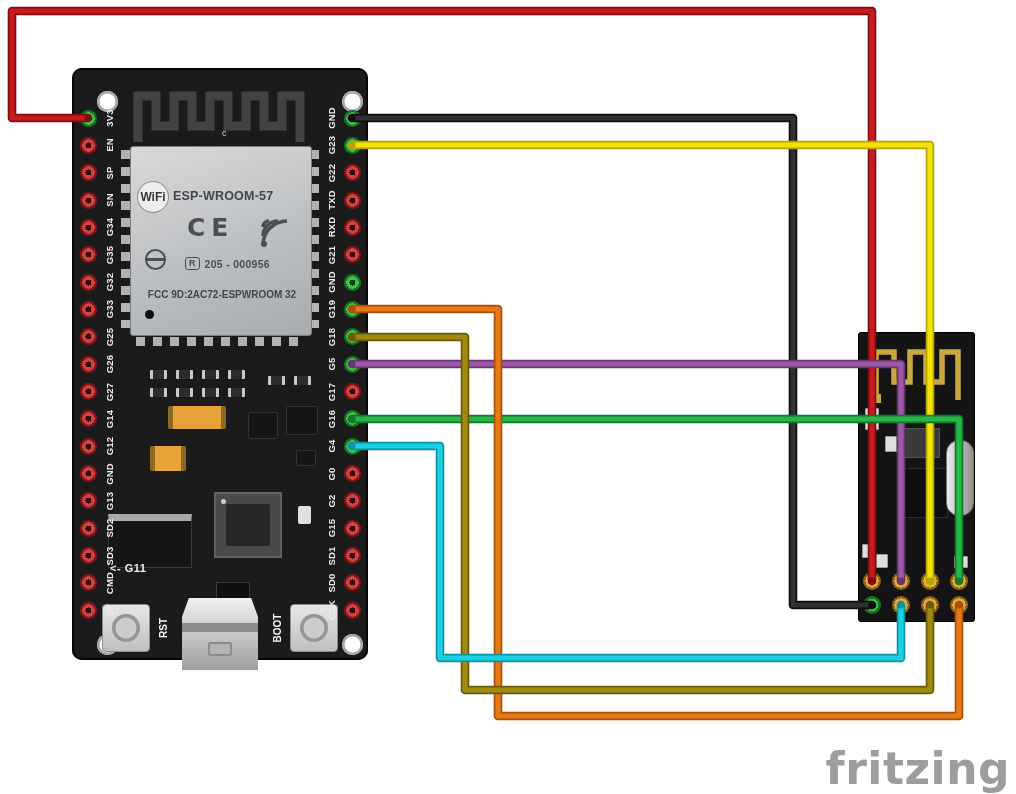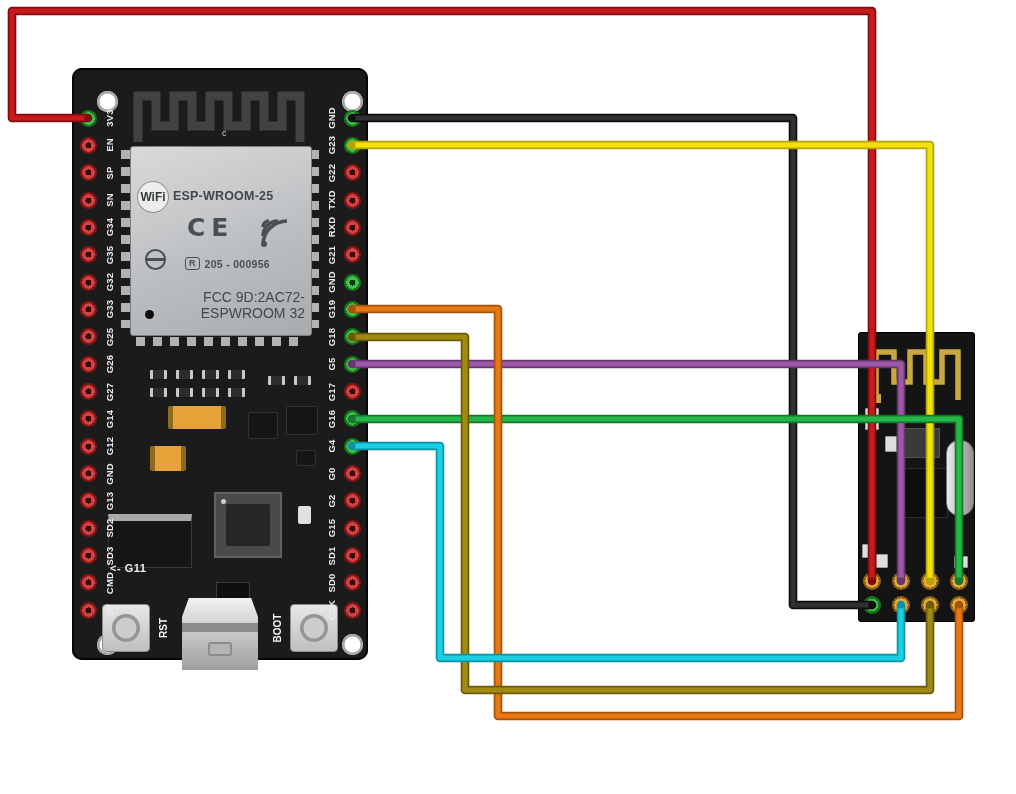--- a/index.html
+++ b/index.html
@@ -36,22 +36,22 @@
   .mod-name { position:absolute; left:42px; top:42px; width:136px; font-weight:bold; font-size:12.5px;
               color:#43474a; letter-spacing:.2px; }
   .ce-mark { position:absolute; left:56px; top:66px; font-size:25px; font-weight:bold;
              color:#4b4f52; letter-spacing:6px; font-family:"DejaVu Sans",sans-serif; }
   .rf-arcs { position:absolute; left:126px; top:68px; }
   .reg-circle { position:absolute; left:14px; top:102px; width:17px; height:17px; border-radius:50%;
                 border:2px solid #4b4f52; background: linear-gradient(transparent 0 7px, #4b4f52 7px 10px, transparent 10px); }
   .cert { position:absolute; left:54px; top:110px; display:flex; align-items:center; gap:5px; color:#4b4f52; }
   .rbox { border:1.5px solid #4b4f52; border-radius:3px; font-size:9px; font-weight:bold; padding:0 3px 1px; }
   .cnum { font-size:10.5px; font-weight:bold; letter-spacing:.3px; }
-  .fcc  { position:absolute; left:8px; top:142px; width:166px; text-align:right;
-          font-weight:normal; font-size:14px; color:#43474a; }
+  .fcc  { position:absolute; left:8px; top:142px; width:166px; text-align:center;
+          font-weight:bold; font-size:10px; color:#43474a; }
   .bdot { position:absolute; left:14px; top:163px; width:9px; height:9px; border-radius:50%; background:#0d0d0d; }
 
   .cast { position:absolute; }
   .cast.l { left:49px; top:82px; width:9px; height:178px; background: repeating-linear-gradient(#b3b3b3 0 9px, transparent 9px 17px); }
   .cast.r { left:238px; top:82px; width:9px; height:178px; background: repeating-linear-gradient(#b3b3b3 0 9px, transparent 9px 17px); }
   .cast.b { left:64px; top:269px; width:170px; height:9px; background: repeating-linear-gradient(90deg,#b3b3b3 0 9px, transparent 9px 17px); }
 
   .smd { position:absolute; width:17px; height:9px; border-radius:1px;
          background: linear-gradient(90deg,#c9c9c9 0 3px,#2d2d2d 3px 14px,#c9c9c9 14px); }
   .ocap { position:absolute; border-radius:2px;
@@ -109,21 +109,21 @@
       <path d="M8,64 L8,18 L26,18 L26,48 L44,48 L44,18 L62,18 L62,48 L80,48 L80,18 L98,18 L98,48 L116,48 L116,18 L134,18 L134,48 L152,48 L152,18 L170,18 L170,64" fill="none" stroke="#424242" stroke-width="9"></path>
     </svg>
     <div style="position:absolute; left:150px; top:60px; font-size:9px; color:#dddddd;">c</div>
 
     <div class="cast l"></div>
     <div class="cast r"></div>
     <div class="cast b"></div>
 
     <div class="wroom">
       <div class="wifi-logo">WiFi</div>
-      <div class="mod-name">ESP-WROOM-25</div>
+      <div class="mod-name">ESP-WROOM-57</div>
       <div class="ce-mark">CE</div>
       <svg class="rf-arcs" width="36" height="36" viewBox="0 0 36 36">
         <path d="M6,30 A24,24 0 0 1 30,6" fill="none" stroke="#4b4f52" stroke-width="3.5"></path>
         <path d="M6,21 A15,15 0 0 1 21,6" fill="none" stroke="#4b4f52" stroke-width="3.5"></path>
         <path d="M6,12 A6,6 0 0 1 12,6" fill="none" stroke="#4b4f52" stroke-width="3.5"></path>
         <circle cx="7" cy="29" r="3" fill="#4b4f52"></circle>
       </svg>
       <div class="reg-circle"></div>
       <div class="cert">
         <span class="rbox">R</span>
@@ -310,13 +310,14 @@
         <circle cx="930" cy="605" r="3.6" fill="#6b5b08"></circle>
       </g>
       <g>
         <polyline points="352,446 440,446 440,658 901,658 901,605" fill="none" stroke="#0e93a2" stroke-width="8.6" stroke-linecap="round" stroke-linejoin="round"></polyline>
         <polyline points="352,446 440,446 440,658 901,658 901,605" fill="none" stroke="#1bcfe3" stroke-width="5.2" stroke-linecap="round" stroke-linejoin="round"></polyline>
         <circle cx="352" cy="446" r="3.6" fill="#0e93a2"></circle>
         <circle cx="901" cy="605" r="3.6" fill="#0e93a2"></circle>
       </g>
     </svg>
 
+  <div class="watermark">fritzing</div>
 </div>
 
 </body></html>

